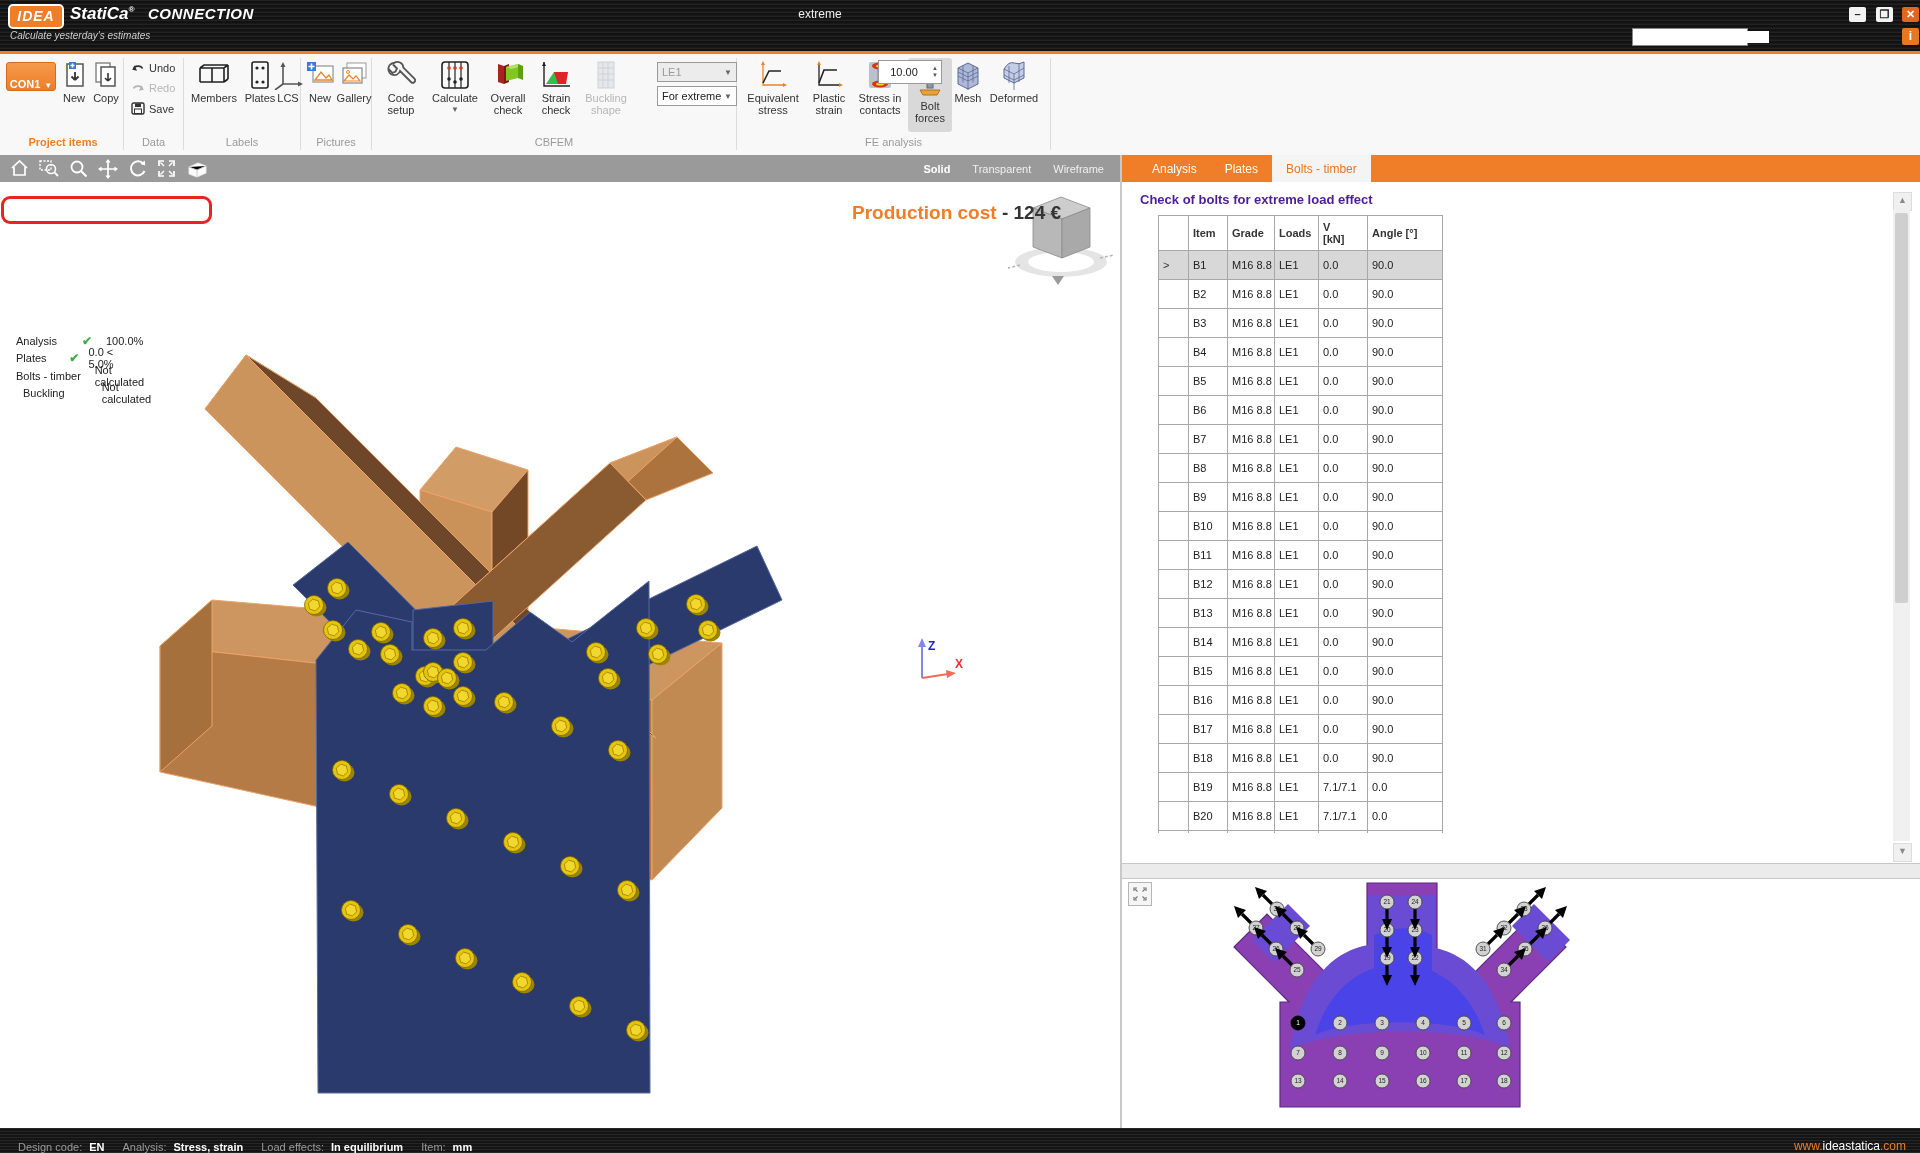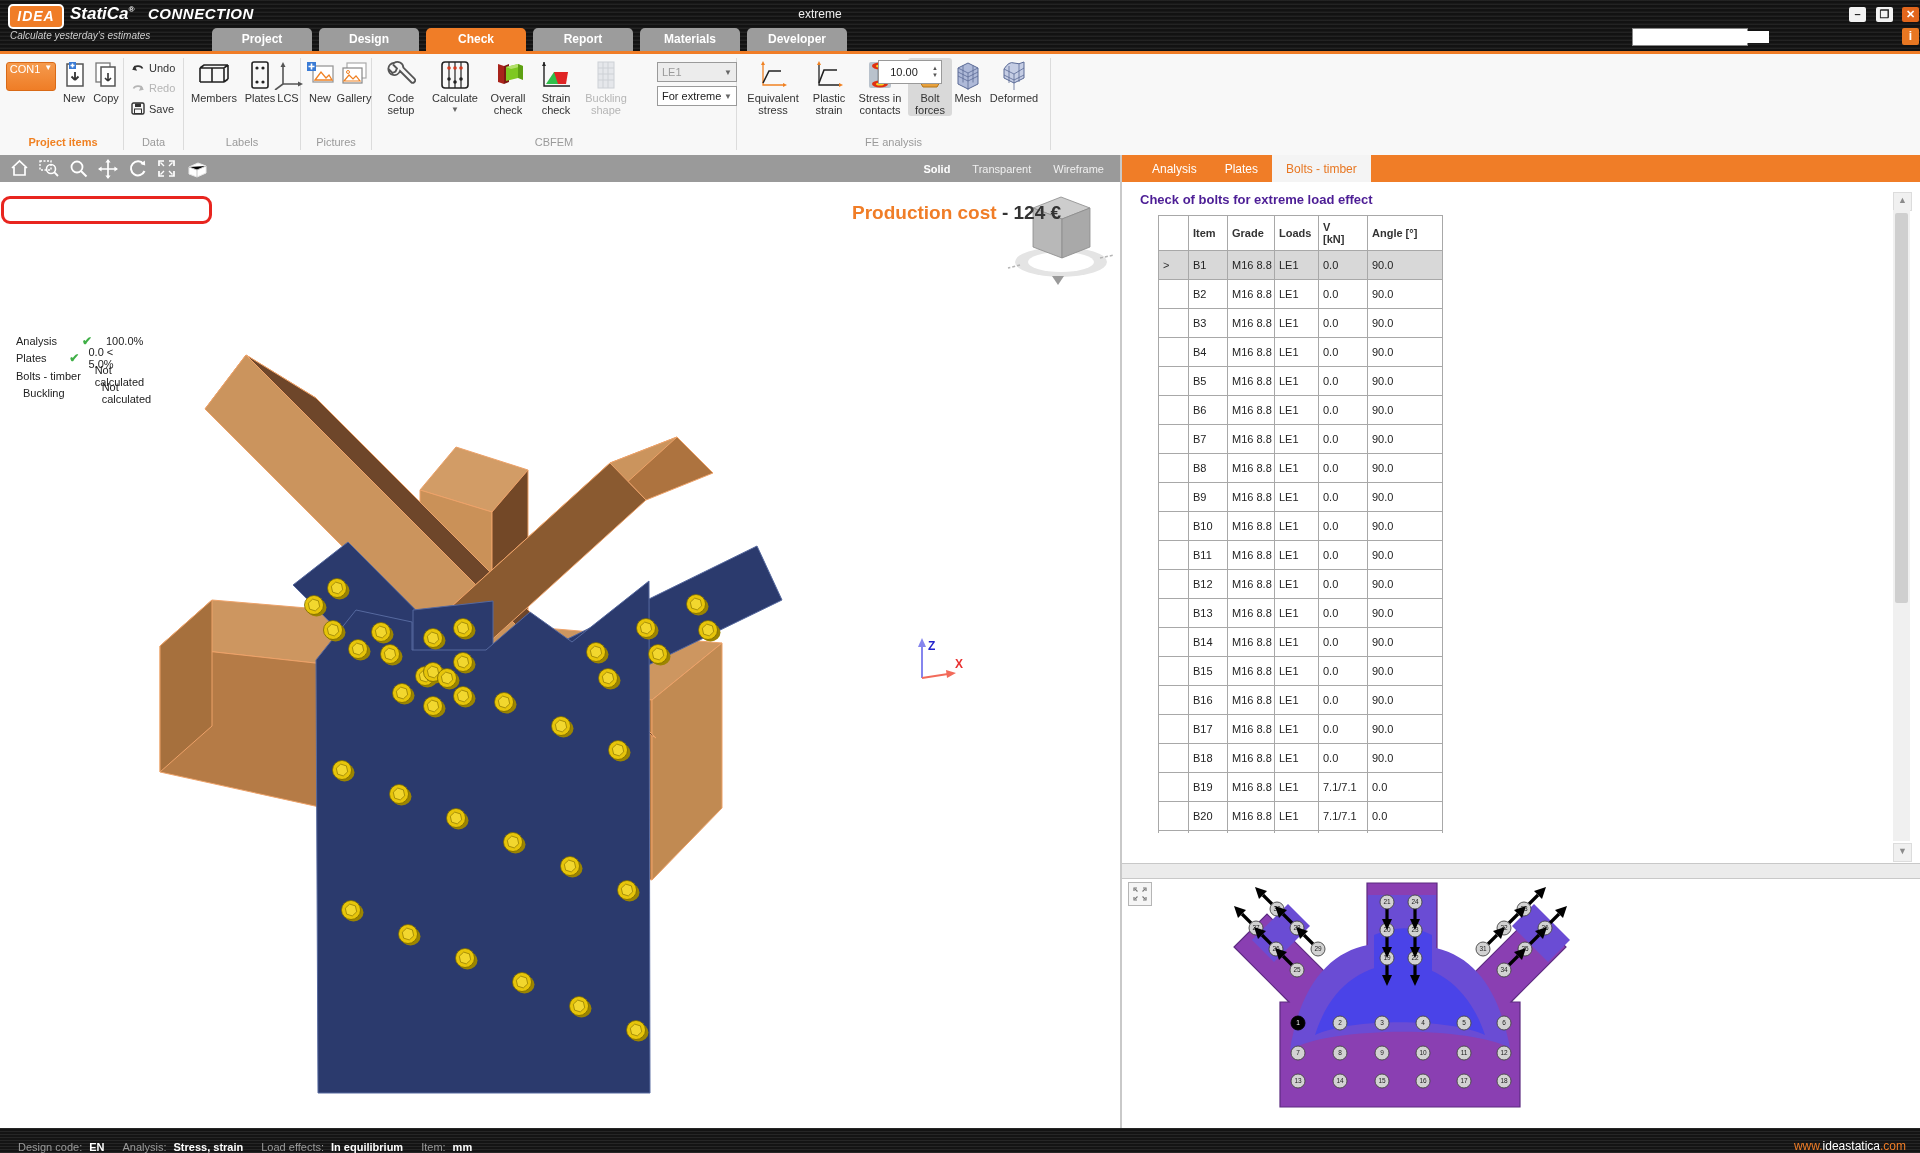--- a/index.html
+++ b/index.html
@@ -30,27 +30,27 @@
   .navtab.active{background:#f07d27;}
   #orange-line{left:0;top:51px;width:1920px;height:3px;background:#f07d27;}
   
   #ribbon{left:0;top:54px;width:1920px;height:101px;background:#f8f8f8;border-bottom:1px solid #d9d9d9;}
   .rsep{position:absolute;top:4px;width:1px;height:92px;background:#dcdcdc;}
   .rgroup-label{position:absolute;top:82px;height:14px;font-size:11px;color:#9a9a9a;text-align:center;}
   .rgroup-label.accent{color:#f08122;font-weight:bold;}
   .rbtn{position:absolute;top:4px;display:flex;flex-direction:column;align-items:center;
     font-size:11px;color:#333;line-height:12px;text-align:center;cursor:default;}
   .rbtn .ric{height:34px;display:flex;align-items:center;justify-content:center;}
-  .rbtn.selected{background:#d9d9d9;border-radius:3px;padding:0 2px;}
+  .rbtn.selected{background:#d9d9d9;border-radius:3px;padding:8px 2px;}
   .rbtn.disabled{color:#b5b5b5;}
   .smallbtn{position:absolute;display:flex;align-items:center;gap:4px;font-size:11px;color:#333;}
   .smallbtn.disabled{color:#b5b5b5;}
   #con1-btn{position:absolute;left:6px;top:8px;width:48px;height:27px;background:linear-gradient(#f59a4d,#ef7d26);
-    border:1px solid #d96a17;border-radius:3px;color:#fff;font-size:11px;font-weight:normal;
-    display:flex;align-items:flex-start;justify-content:center;gap:4px;}
+    border:1px solid #d96a17;border-radius:3px;color:#fff;font-size:11px;font-weight:bold;
+    display:flex;align-items:flex-end;justify-content:center;gap:4px;}
   .ddown{position:absolute;border:1px solid #9a9a9a;background:#fff;font-size:11px;color:#222;
     display:flex;align-items:center;padding:0 4px;justify-content:space-between;}
   .ddown.disabled{background:#ececec;color:#9a9a9a;}
   .darr{font-size:8px;color:#666;}
   #spinner{position:absolute;left:878px;top:6px;width:62px;height:22px;border:1px solid #9a9a9a;background:#fff;
     font-size:11px;color:#222;display:flex;align-items:center;}
   #spinner .val{flex:1;text-align:center;}
   #spinner .arrows{width:12px;display:flex;flex-direction:column;align-items:center;font-size:6px;color:#555;line-height:7px;}
   
   #viewbar{left:0;top:155px;width:1120px;height:27px;background:#9a9a9a;border-bottom:1px solid #858585;
@@ -109,28 +109,20 @@
 
   <div id="titlebar" class="abs">
     <div id="logo-box" class="abs">IDEA</div>
     <div id="brand" class="abs"><span>StatiCa</span><sup>®</sup></div>
     <div id="appname" class="abs">CONNECTION</div>
     <div id="tagline" class="abs">Calculate yesterday's estimates</div>
     <div id="doc-title" class="abs">extreme</div>
     <div class="winbtn abs" style="left:1849px;">–</div>
     <div class="winbtn abs" style="left:1876px;">❐</div>
     <div class="winbtn abs" id="btn-close" style="left:1902px;">✕</div>
-    <div id="navtabs" class="abs">
-      <div class="navtab">Project</div>
-      <div class="navtab">Design</div>
-      <div class="navtab active">Check</div>
-      <div class="navtab">Report</div>
-      <div class="navtab">Materials</div>
-      <div class="navtab">Developer</div>
-    </div>
     <div id="searchbox" class="abs">
       <input style="">
       <svg width="12" height="12" viewBox="0 0 12 12">
         <circle cx="5" cy="5" r="3.4" fill="none" stroke="#999" stroke-width="1.3"></circle>
         <line x1="7.6" y1="7.6" x2="11" y2="11" stroke="#999" stroke-width="1.3"></line>
         </svg>
     </div>
     <div id="info-btn" class="abs">i</div>
   </div>
   <div id="orange-line" class="abs"></div>

